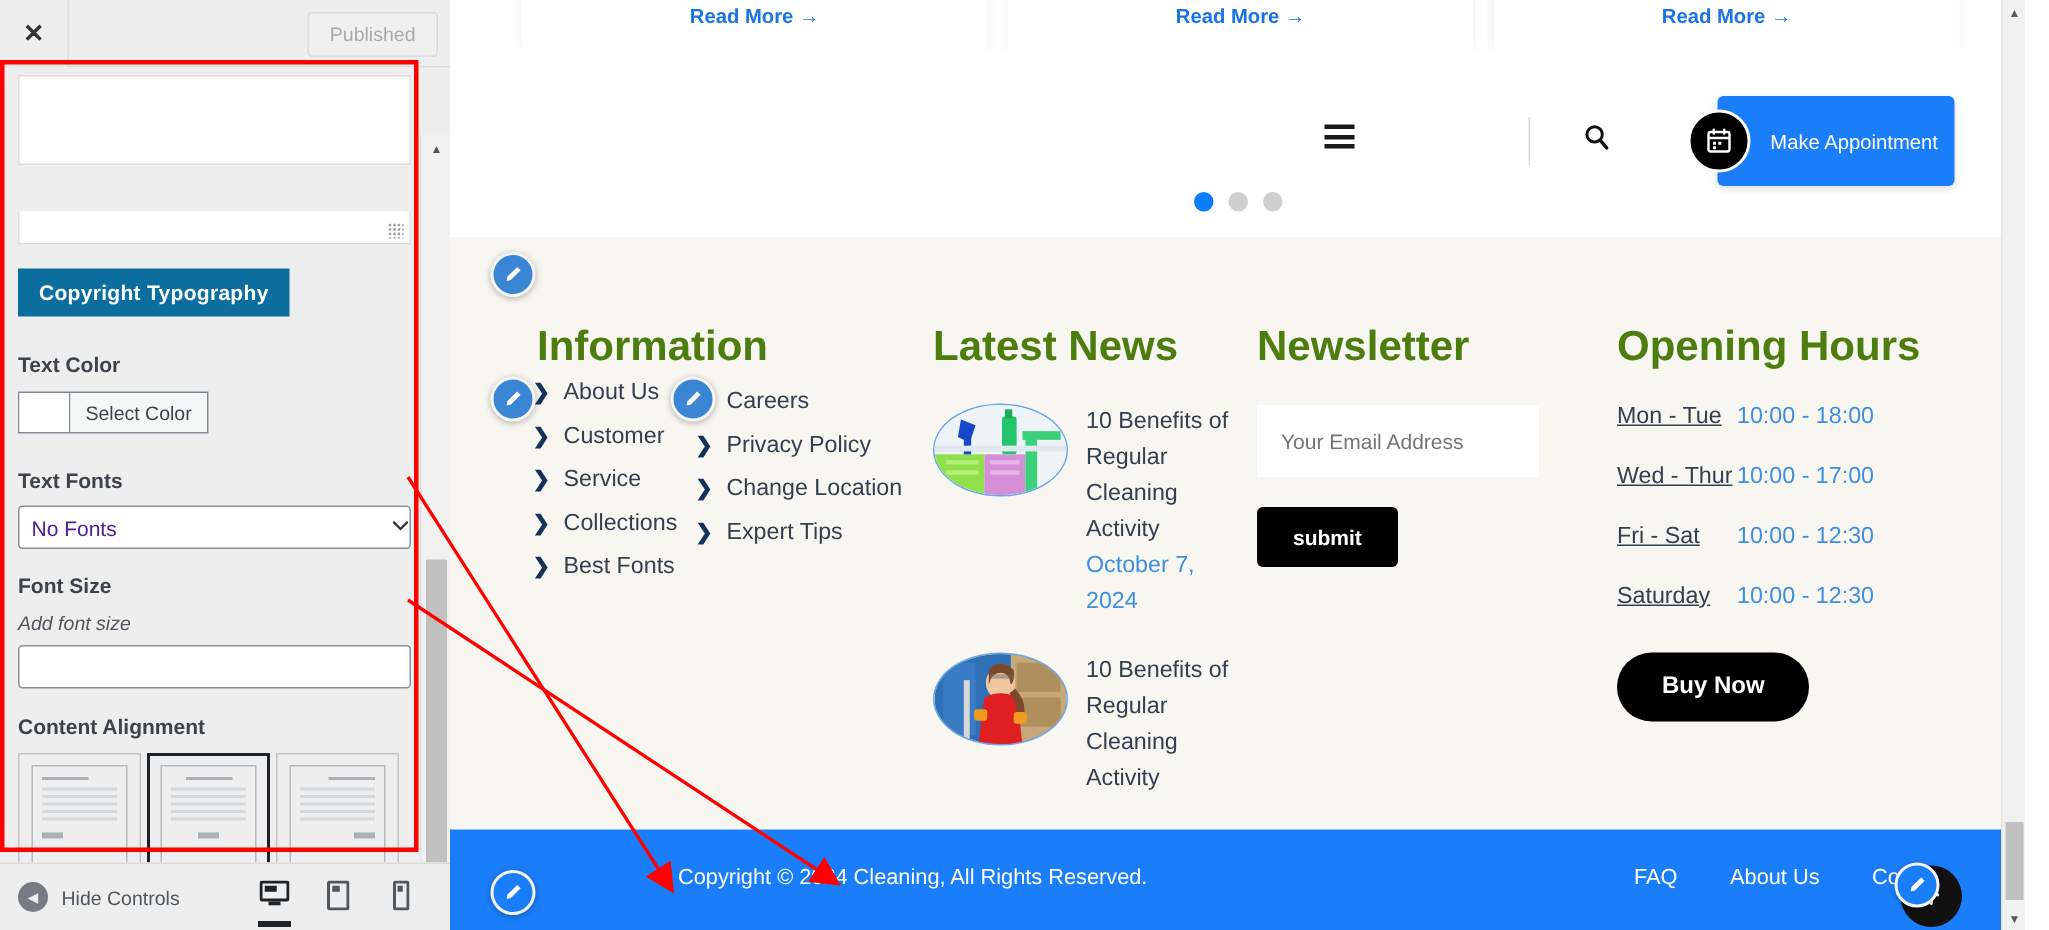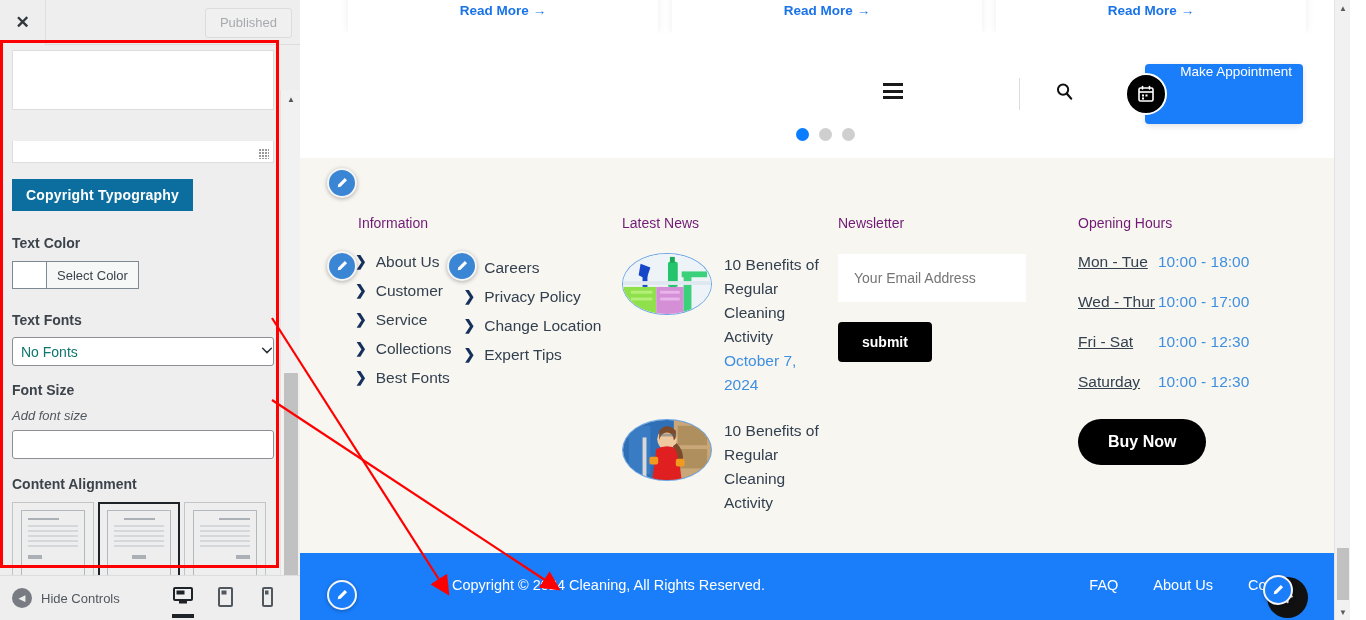--- a/index.html
+++ b/index.html
@@ -80,21 +80,21 @@
   }
   #color-swatch { width:34px; background:#ffffff; border-right:1px solid #7e8993; }
   #select-color-label {
     padding:0 10px; font-size:13px; color:#3c434a;
     display:flex; align-items:center; background:#f6f7f7;
   }
 
   #fonts-select {
     position:absolute; left:12px; top:292px; width:262px; height:29px;
     background:#fff; border:1px solid #8c8f94; border-radius:3px;
-    font-family:"Liberation Sans", sans-serif; font-size:14px; color:#0f766e;
+    font-family:"Liberation Sans", sans-serif; font-size:14px; color:#4c1d95;
     padding:0 8px; appearance:none; cursor:pointer;
   }
   #fonts-chevron {
     position:absolute; right:26px; top:298px; pointer-events:none;
     width:14px; height:14px;
   }
 
   #font-size-hint {
     position:absolute; left:12px; top:363px;
     font-size:13px; font-style:italic; color:#50575e;
@@ -204,41 +204,41 @@
   }
   #brand-sparkle { width:24px; height:26px; }
   #brand-name { font-size:24px; font-weight:bold; color:#0d2a6b; letter-spacing:-.3px; }
   #hamburger { position:absolute; left:583px; top:50px; cursor:pointer; }
   #hamburger span { display:block; width:20px; height:3px; background:#1a1a1a; margin-bottom:3.5px; }
   #hdr-divider { position:absolute; left:719px; top:45px; width:1px; height:32px; background:#dcdcdc; }
   #search-icon-btn { position:absolute; left:755px; top:49px; cursor:pointer; }
   #appointment-btn {
     position:absolute; left:845px; top:31px; width:158px; height:60px;
     background:#1a7efb; border-radius:4px; color:#fff;
-    display:flex; justify-content:flex-end;
+    display:flex; align-items:center; justify-content:flex-end;
     padding-right:11px; font-size:13.5px; cursor:pointer;
     box-shadow:0 2px 6px rgba(0,0,0,.12);
   }
   #appointment-icon {
     position:absolute; left:825px; top:40px; width:42px; height:42px; border-radius:50%;
     background:#000; border:2px solid #fff;
     display:flex; align-items:center; justify-content:center; cursor:pointer;
   }
   #carousel-dots {
     position:absolute; left:496px; top:95px; display:flex; gap:10px;
   }
   .cdot { width:13px; height:13px; border-radius:50%; background:#cfcfcf; cursor:pointer; }
   .cdot.active { background:#0a7cff; }
 
   
   #footer-main {
     position:absolute; left:0; top:158px; width:1050px; height:395px;
     background:#f8f6f1;
   }
-  .fcol-title { font-size:14px; font-weight:normal; color:#701a75; }
+  .fcol-title { font-size:28px; font-weight:bold; color:#4d7c0f; }
   #col-information { position:absolute; left:58px; top:57px; width:270px; }
   #info-lists { position:absolute; left:55px; top:95px; display:flex; gap:12px; }
   .info-col { display:flex; flex-direction:column; gap:12px; }
   .info-li { display:flex; align-items:flex-start; gap:9px; cursor:pointer; }
   .chev { color:#16305c; font-size:14px; font-weight:bold; line-height:17px; }
   .info-label { font-size:15.5px; color:#33404f; line-height:17px; }
 
   #col-news { position:absolute; left:322px; top:57px; width:210px; }
   .news-item { display:flex; gap:12px; margin-top:22px; width:205px; }
   .news-thumb {

